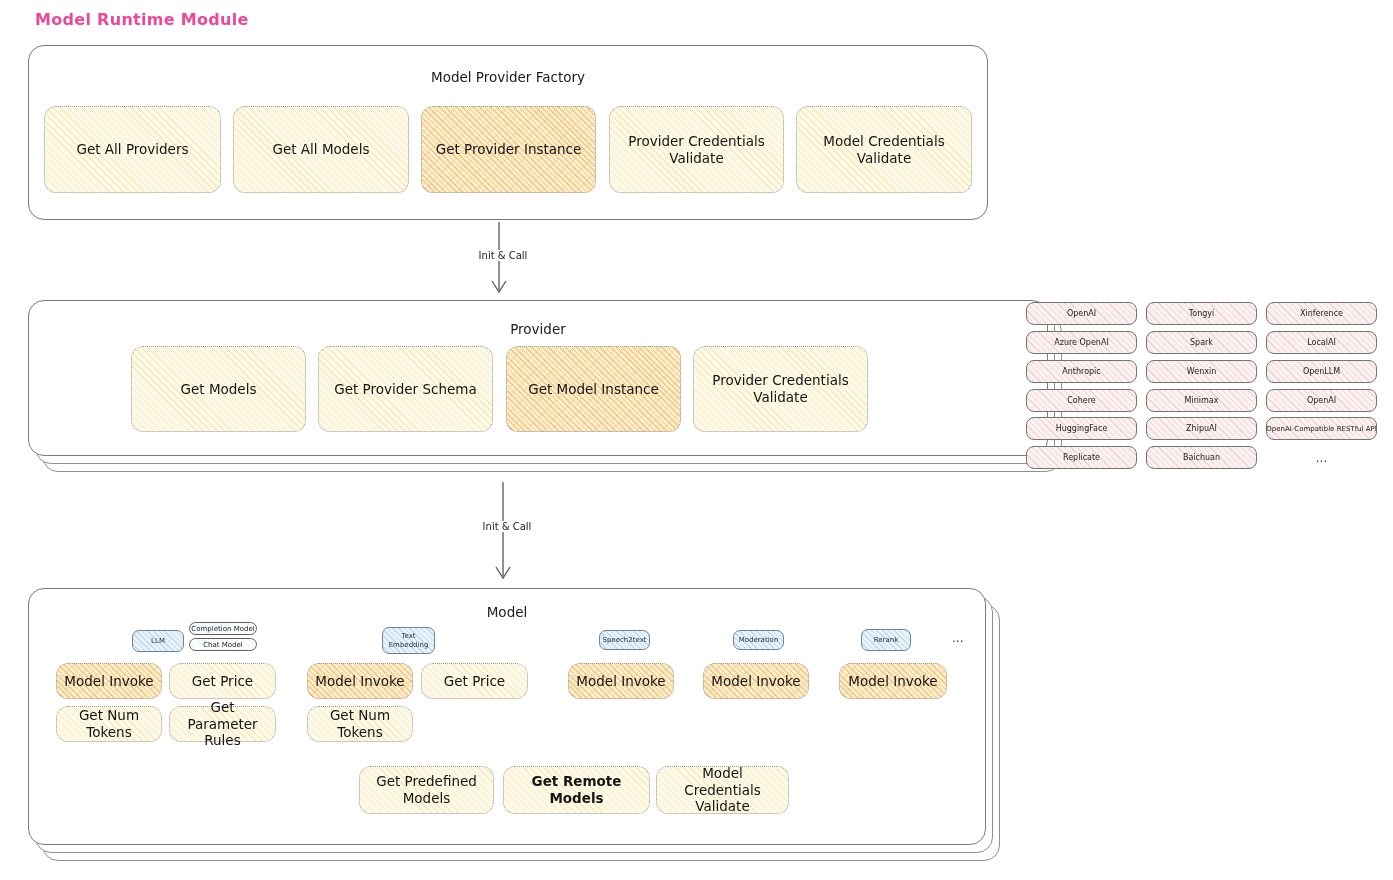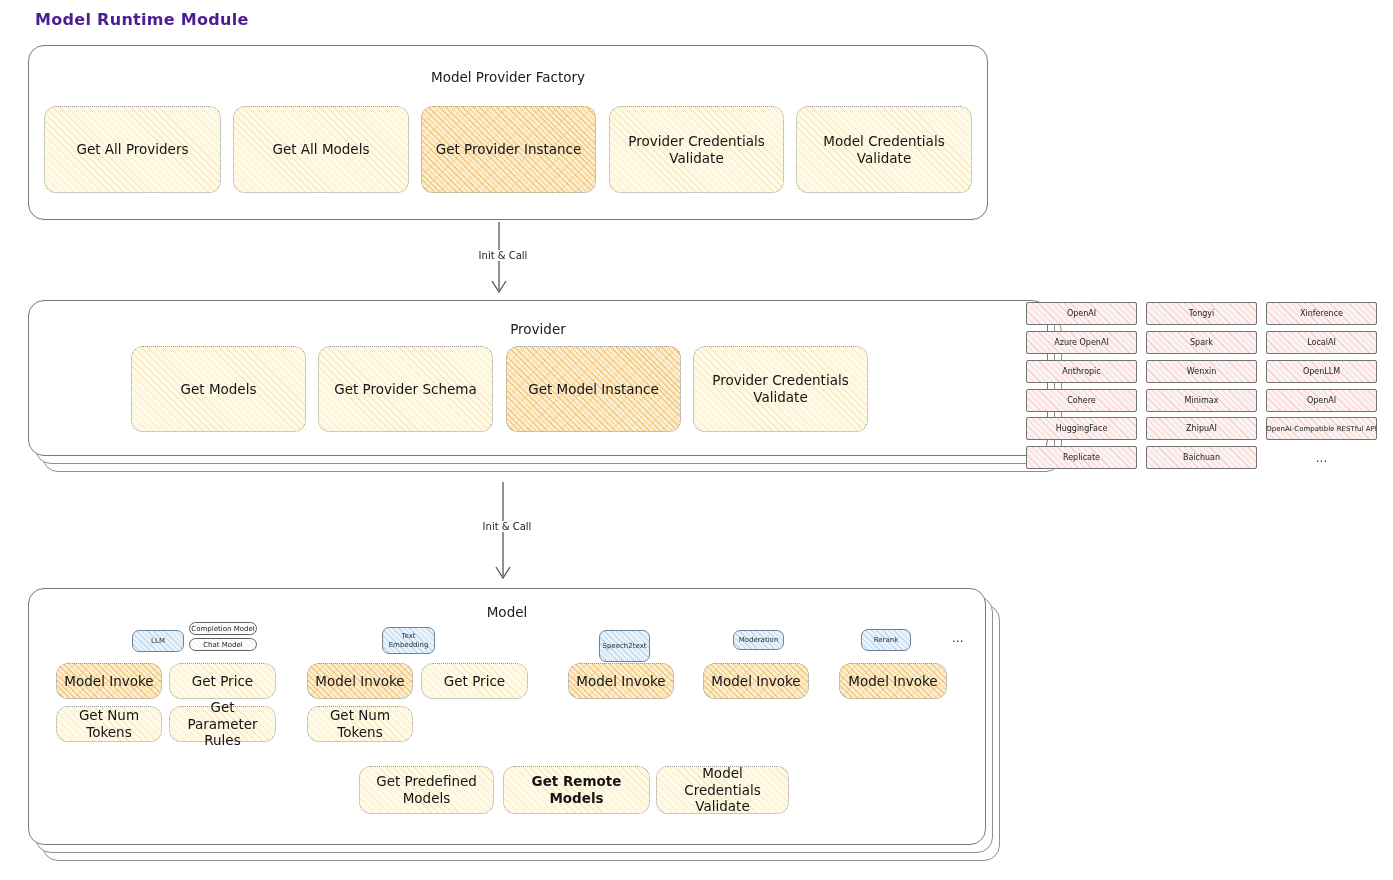--- a/index.html
+++ b/index.html
@@ -1,21 +1,21 @@
 <!DOCTYPE html>
 <html><head>
 <meta charset="utf-8">
 <style>
   html,body{margin:0;padding:0;background:#fff;}
   .canvas{
     position:relative;width:1393px;height:880px;background:#ffffff;overflow:hidden;
     font-family:"DejaVu Sans",sans-serif;color:#1f1f1f;
   }
   .abs{position:absolute;}
-  .page-title{font-size:16px;font-weight:700;letter-spacing:.3px;color:#4c1d95;text-align:center;}
+  .page-title{font-size:16px;font-weight:700;letter-spacing:.3px;color:#ec4899;text-align:center;}
 
   
   .stack{position:absolute;}
   .layer{position:absolute;inset:0;border:1.5px solid #8f8f8f;border-radius:16px;background:#fff;}
   .l1{transform:translate(7px,8px);}
   .l2{transform:translate(14px,16px);}
   .frame-main{position:absolute;inset:0;border:1.5px solid #7b7b7b;border-radius:16px;background:#fff;}
   .frame-single{position:absolute;border:1.5px solid #7b7b7b;border-radius:16px;background:#fff;}
   .frame-title{position:absolute;left:0;right:0;text-align:center;font-size:13.5px;color:#1b1b1b;}
 
@@ -31,21 +31,21 @@
   }
   .hatch-o{
     background-color:#fcefd0;
     background-image:
       repeating-linear-gradient(45deg, rgba(238,166,64,.50) 0 1.2px, transparent 1.2px 4px),
       repeating-linear-gradient(135deg, rgba(238,166,64,.20) 0 1px, transparent 1px 6px);
   }
   
   .pill{
     position:absolute;display:flex;align-items:center;justify-content:center;text-align:center;
-    width:111px;height:23px;border:1.3px solid #737373;border-radius:2px;font-size:8px;color:#222;
+    width:111px;height:23px;border:1.3px solid #737373;border-radius:8px;font-size:8px;color:#222;
     background-color:#fdf2f2;
     background-image:repeating-linear-gradient(45deg, rgba(226,137,137,.30) 0 1px, transparent 1px 4.5px);
     box-sizing:border-box;white-space:nowrap;
   }
   .pill.tiny{font-size:7px;}
   .grid-ellipsis{position:absolute;width:111px;height:23px;display:flex;align-items:center;justify-content:center;font-size:12px;color:#333;}
 
   
   .tag{
     position:absolute;display:flex;align-items:center;justify-content:center;text-align:center;
@@ -132,21 +132,21 @@
   <div class="stack" style="left:28px;top:588px;width:958px;height:257px;">
     <div class="layer l2"></div>
     <div class="layer l1"></div>
     <div class="frame-main">
       <div class="frame-title" style="top:15px;">Model</div>
 
       <div class="tag" style="left:103px;top:41px;width:52px;height:22px;">LLM</div>
       <div class="tag-plain" style="left:160px;top:33px;width:68px;height:13px;">Completion Model</div>
       <div class="tag-plain" style="left:160px;top:49px;width:68px;height:13px;">Chat Model</div>
       <div class="tag" style="left:353px;top:38px;width:53px;height:27px;padding:1px 4px;">Text Embedding</div>
-      <div class="tag" style="left:570px;top:41px;width:51px;height:32px;">Speech2text</div>
+      <div class="tag" style="left:570px;top:41px;width:51px;height:20px;">Speech2text</div>
       <div class="tag" style="left:704px;top:41px;width:51px;height:20px;">Moderation</div>
       <div class="tag" style="left:832px;top:40px;width:50px;height:22px;">Rerank</div>
       <div class="dots" style="left:923px;top:42px;">...</div>
 
       <div class="btn hatch-o" style="left:27px;top:74px;width:106px;height:36px;">Model Invoke</div>
       <div class="btn hatch-y" style="left:140px;top:74px;width:107px;height:36px;">Get Price</div>
       <div class="btn hatch-o" style="left:278px;top:74px;width:106px;height:36px;">Model Invoke</div>
       <div class="btn hatch-y" style="left:392px;top:74px;width:107px;height:36px;">Get Price</div>
       <div class="btn hatch-o" style="left:539px;top:74px;width:106px;height:36px;">Model Invoke</div>
       <div class="btn hatch-o" style="left:674px;top:74px;width:106px;height:36px;">Model Invoke</div>

